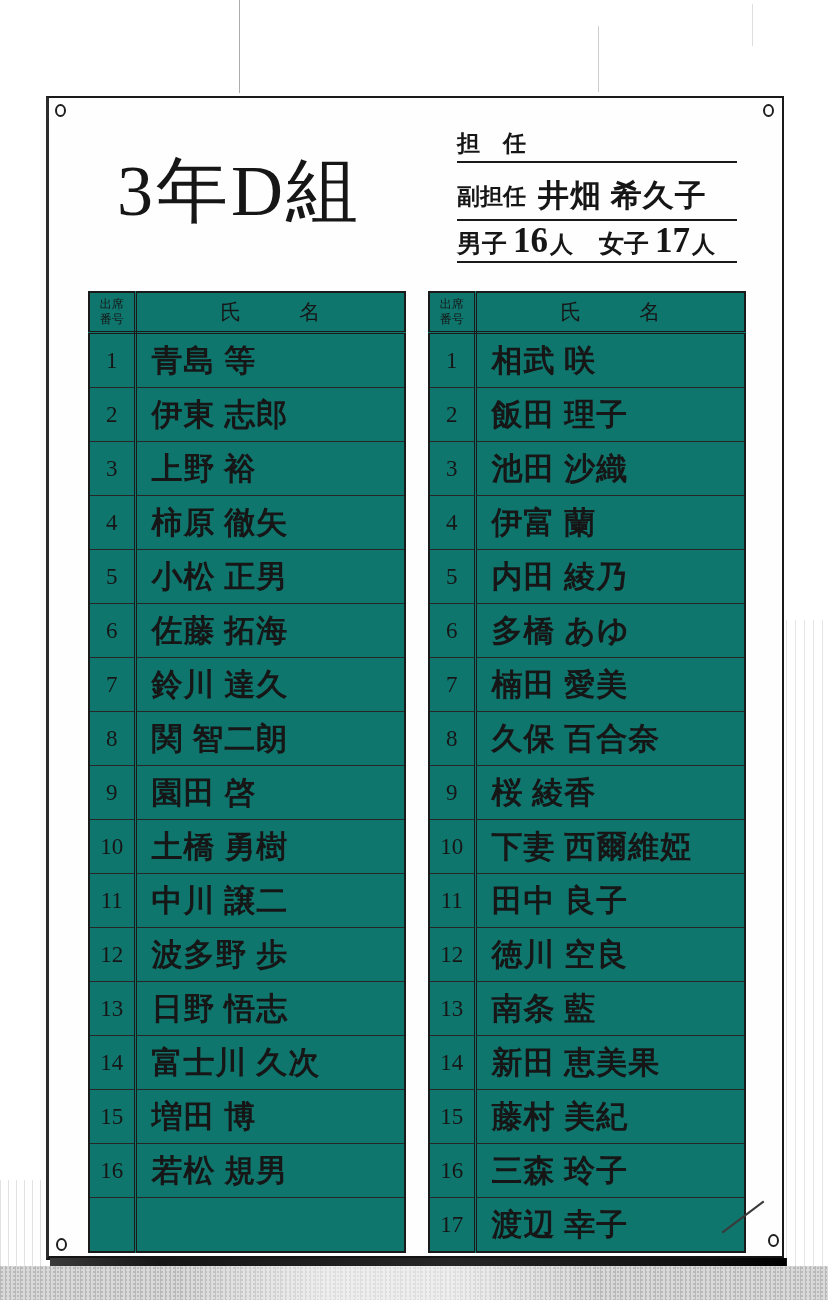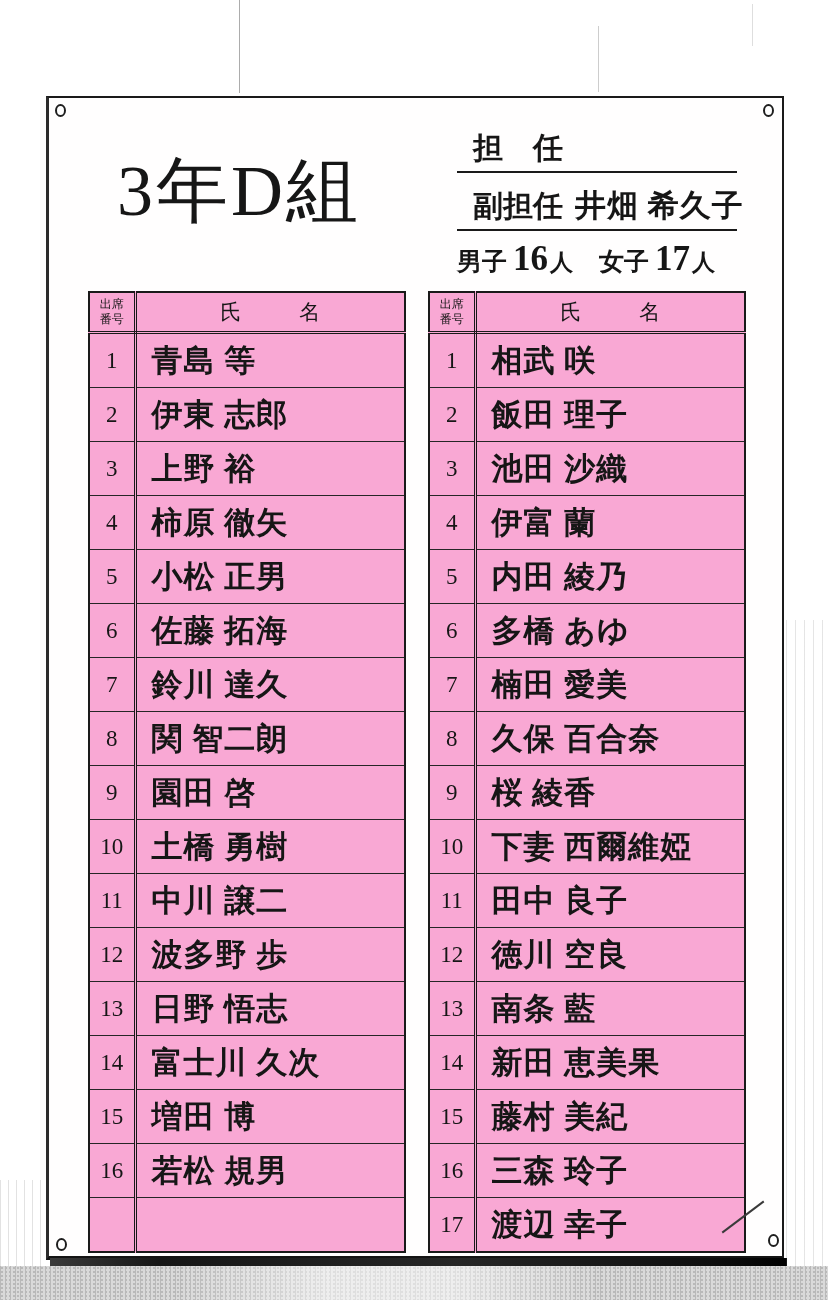--- a/index.html
+++ b/index.html
@@ -18,32 +18,32 @@
 
   .screw{position:absolute;width:11px;height:13px;border:2px solid #1e1e1e;border-radius:50%;background:#fff;box-sizing:border-box;}
   .screw.tl{left:6px;top:6px;} .screw.tr{left:714px;top:6px;}
   .screw.bl{left:7px;top:1140px;} .screw.br{left:719px;top:1136px;}
 
   .class-title{position:absolute;left:20px;top:56px;width:340px;text-align:center;
                font-size:72px;font-weight:normal;letter-spacing:3px;line-height:1.05;white-space:nowrap;}
 
   .staff{position:absolute;left:408px;top:30px;width:280px;}
   .staff-line{display:flex;align-items:baseline;border-bottom:2px solid #1a1a1a;padding-bottom:2px;white-space:nowrap;}
-  .staff-line .lbl{font-size:30px;font-weight:600;margin-left:16px;}
+  .staff-line .lbl{font-size:23px;font-weight:600;}
   .line1 .tname{font-size:36px;font-weight:700;margin-left:20px;letter-spacing:3px;}
   .line2{margin-top:12px;align-items:center;}
   .line2 .tname{font-size:31px;font-weight:700;margin-left:12px;letter-spacing:1px;}
-  .line3{margin-top:8px;padding-bottom:21px;}
+  .line3{margin-top:0;padding-bottom:0;}
   .line3 .k{font-size:25px;font-weight:600;}
   .line3 .cnt{font-size:35px;font-weight:600;margin:0 2px 0 6px;}
   .line3 .unit{font-size:23px;font-weight:600;}
   .line3 .gap{display:inline-block;width:26px;}
 
   
-  table.roster{position:absolute;width:318px;border-collapse:collapse;table-layout:fixed;background:#f9a8d4;
+  table.roster{position:absolute;width:318px;border-collapse:collapse;table-layout:fixed;background:#0f766e;
                border:2.5px solid #1a1a1a;}
   table.roster.left{left:39px;top:193px;}
   table.roster.right{left:379px;top:193px;}
   .roster col.c1{width:46px;}
   .roster thead th{height:36px;vertical-align:middle;border-bottom:3px double #1a1a1a;font-weight:400;}
   .roster th.hnum{border-right:3px double #1a1a1a;font-size:12px;line-height:1.25;font-weight:500;text-align:center;}
   .roster th.hname{font-size:21px;text-align:center;}
   .roster th.hname .k1{margin-right:58px;}
   .roster tbody td{height:51px;border-top:1px solid #262626;vertical-align:middle;}
   .roster td.num{border-right:3px double #1a1a1a;text-align:center;font-size:23px;}

